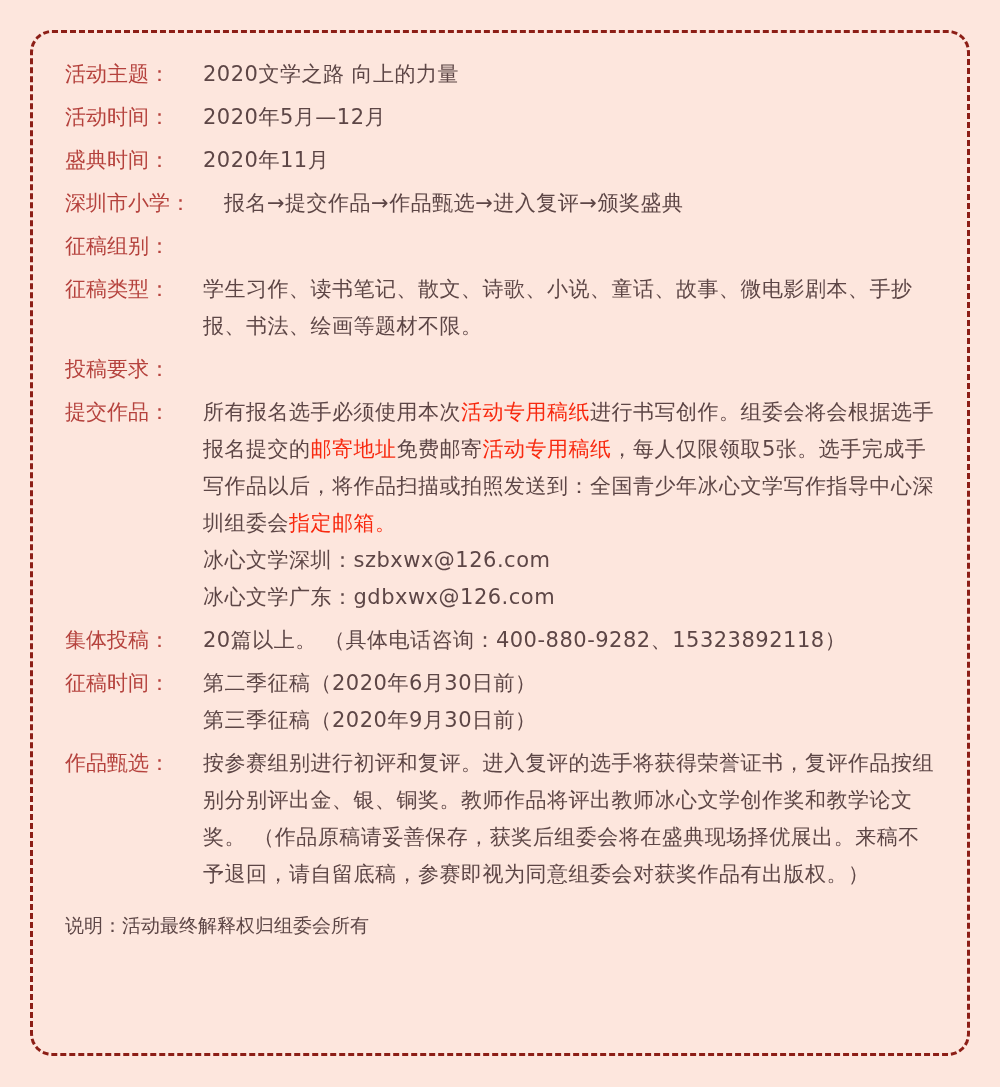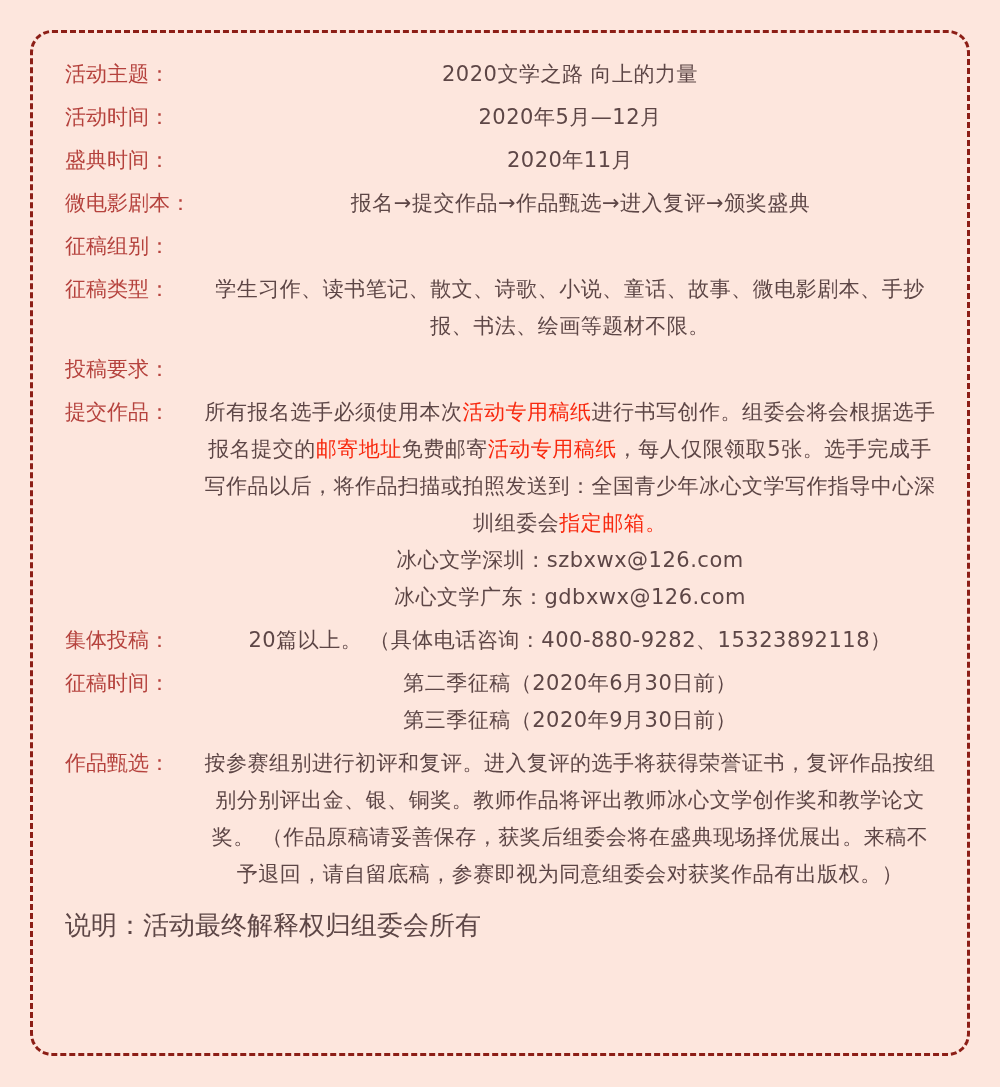--- a/index.html
+++ b/index.html
@@ -39,25 +39,25 @@
     line-height:37px;
     white-space:nowrap;
   }
   .row-content{
     flex:1 1 auto;
     color:var(--body);
     font-size:21px;
     line-height:37px;
     letter-spacing:0.5px;
   }
-  .line{min-height:37px;text-align:center;}
+  .line{min-height:37px;}
   .hl{color:var(--hl);}
   .note-row{
     color:var(--body);
-    font-size:26px;
+    font-size:19px;
     line-height:37px;
     margin-top:14px;
   }
 </style>
 </head>
 <body>
 
 <div class="panel">
   <div id="rows-container">
       <div class="row">
@@ -72,21 +72,21 @@
           <div class="line"><span>2020年5月—12月</span></div>
         </div>
       </div>
       <div class="row">
         <div class="row-label">盛典时间：</div>
         <div class="row-content">
           <div class="line"><span>2020年11月</span></div>
         </div>
       </div>
       <div class="row">
-        <div class="row-label">微电影剧本：</div>
+        <div class="row-label">深圳市小学：</div>
         <div class="row-content">
           <div class="line"><span>报名→提交作品→作品甄选→进入复评→颁奖盛典</span></div>
         </div>
       </div>
       <div class="row">
         <div class="row-label">征稿组别：</div>
       </div>
       <div class="row">
         <div class="row-label">征稿类型：</div>
         <div class="row-content">

